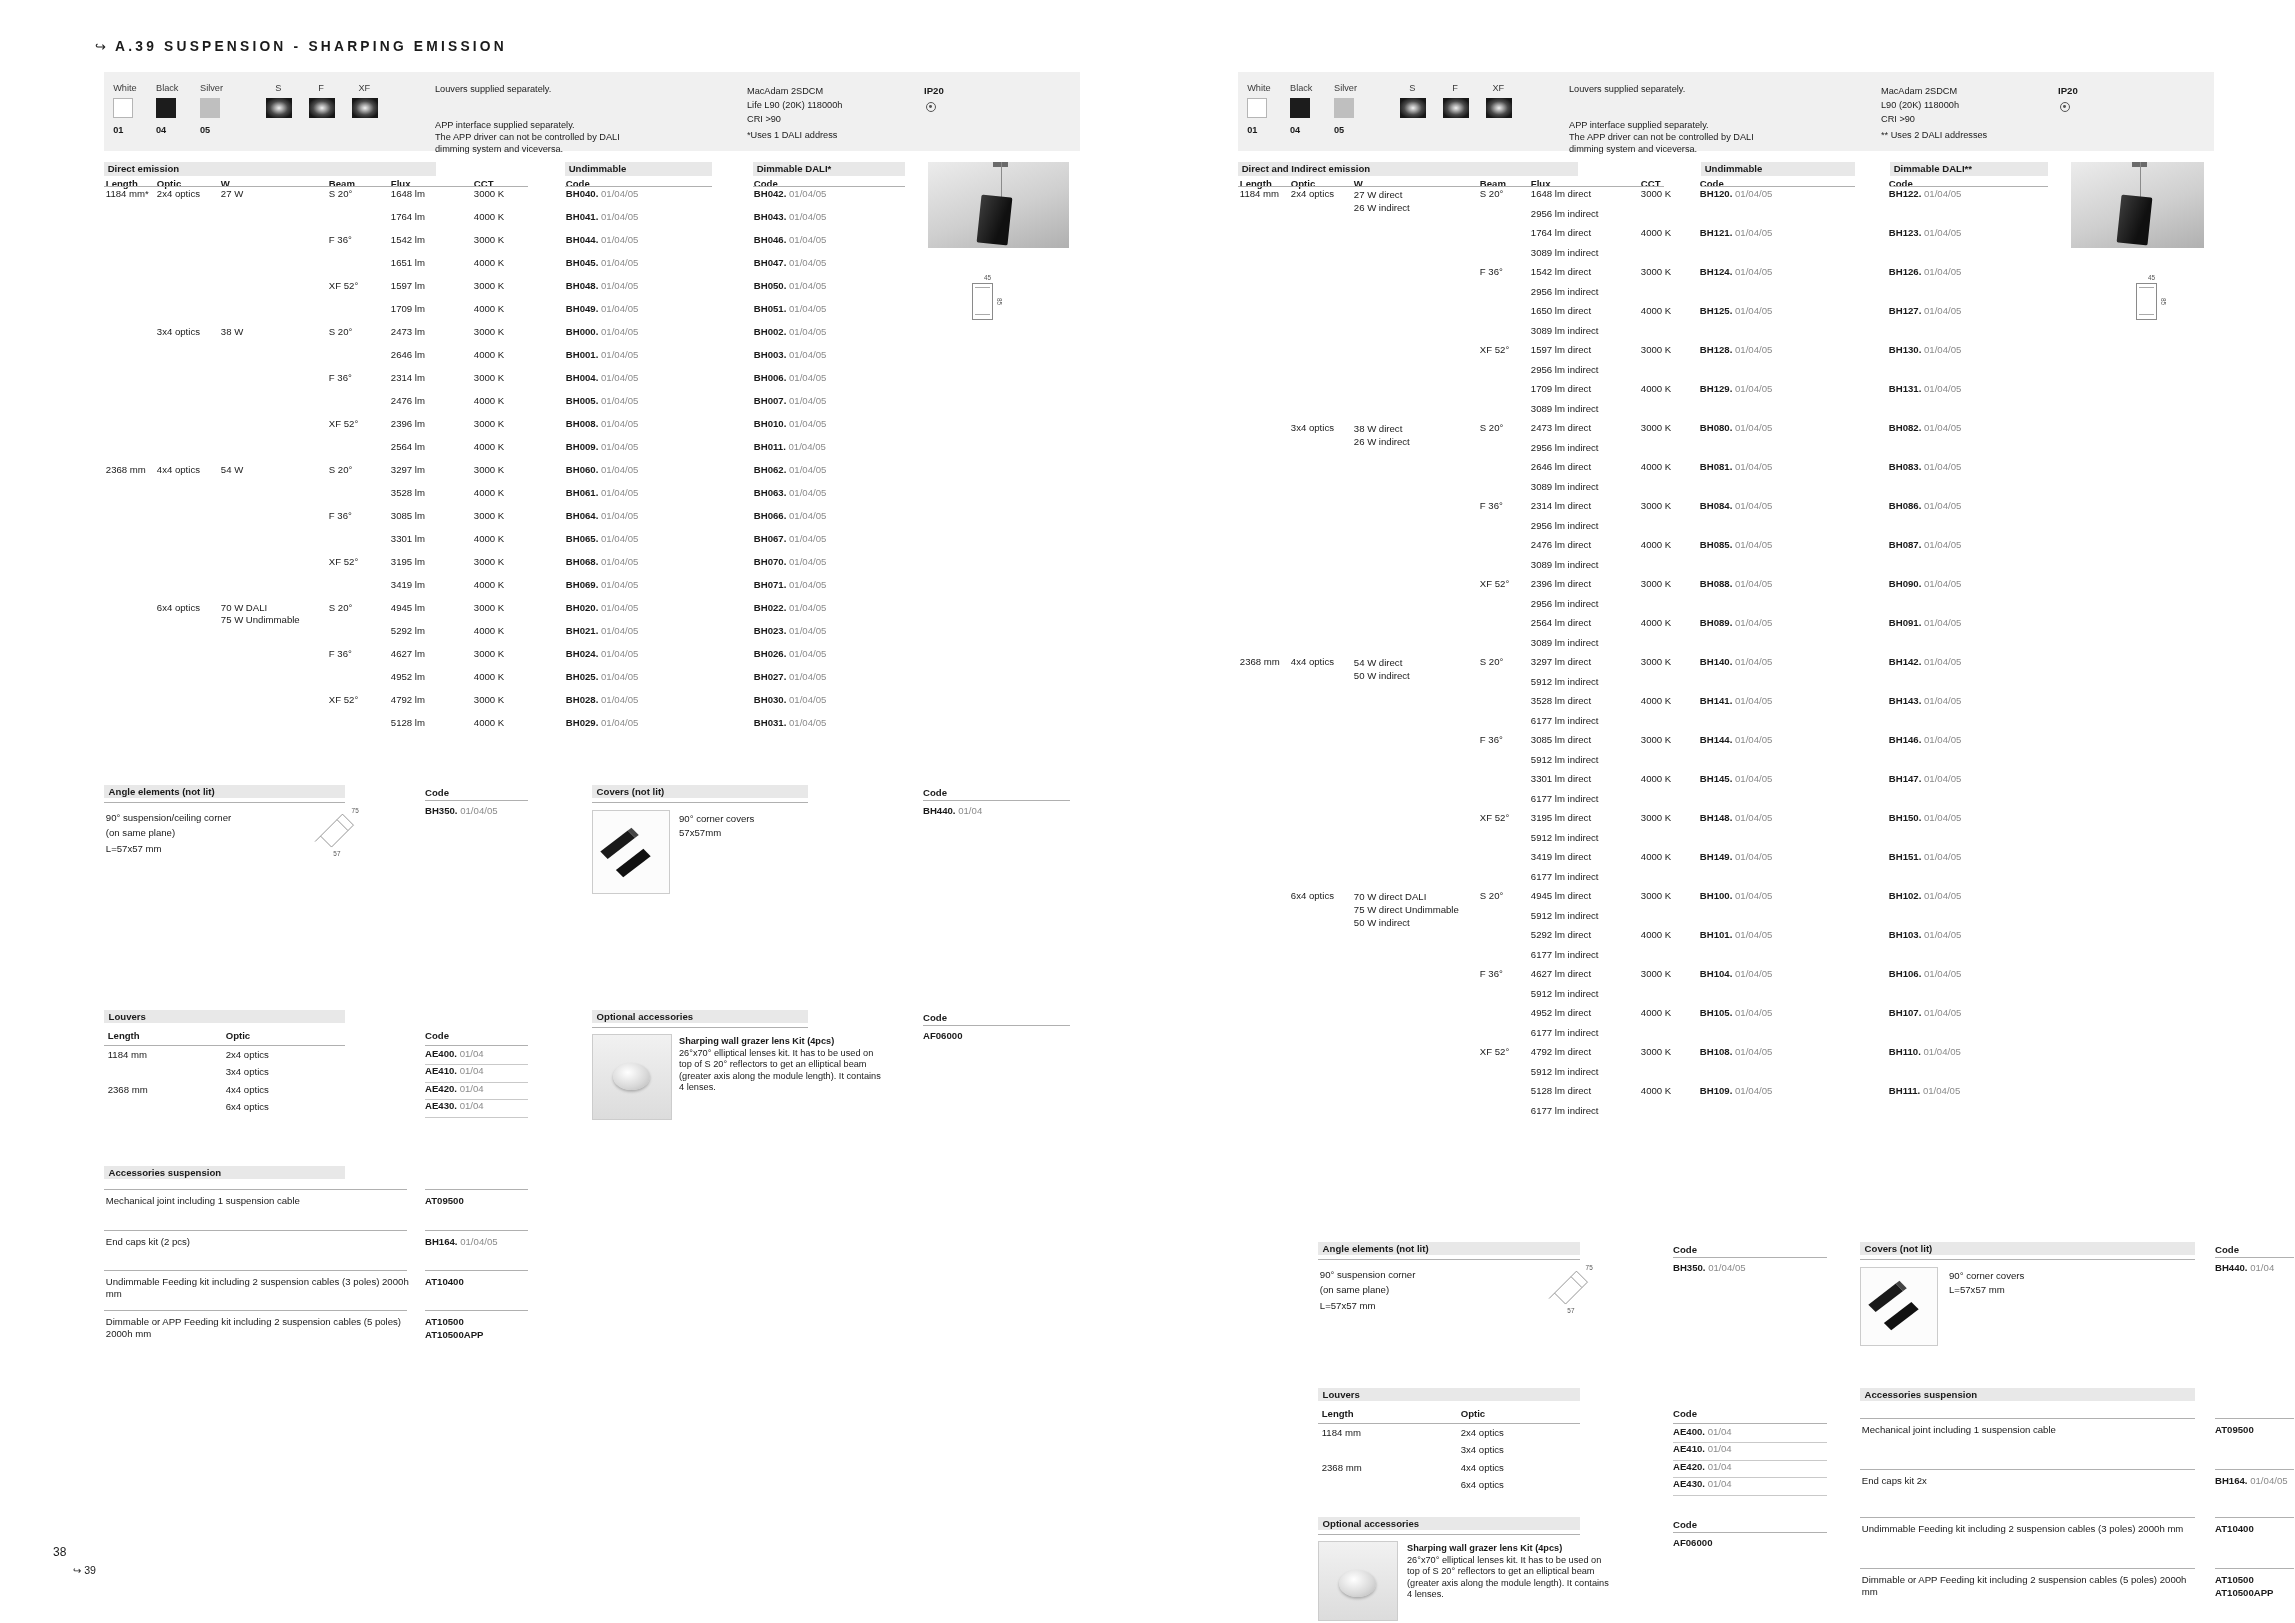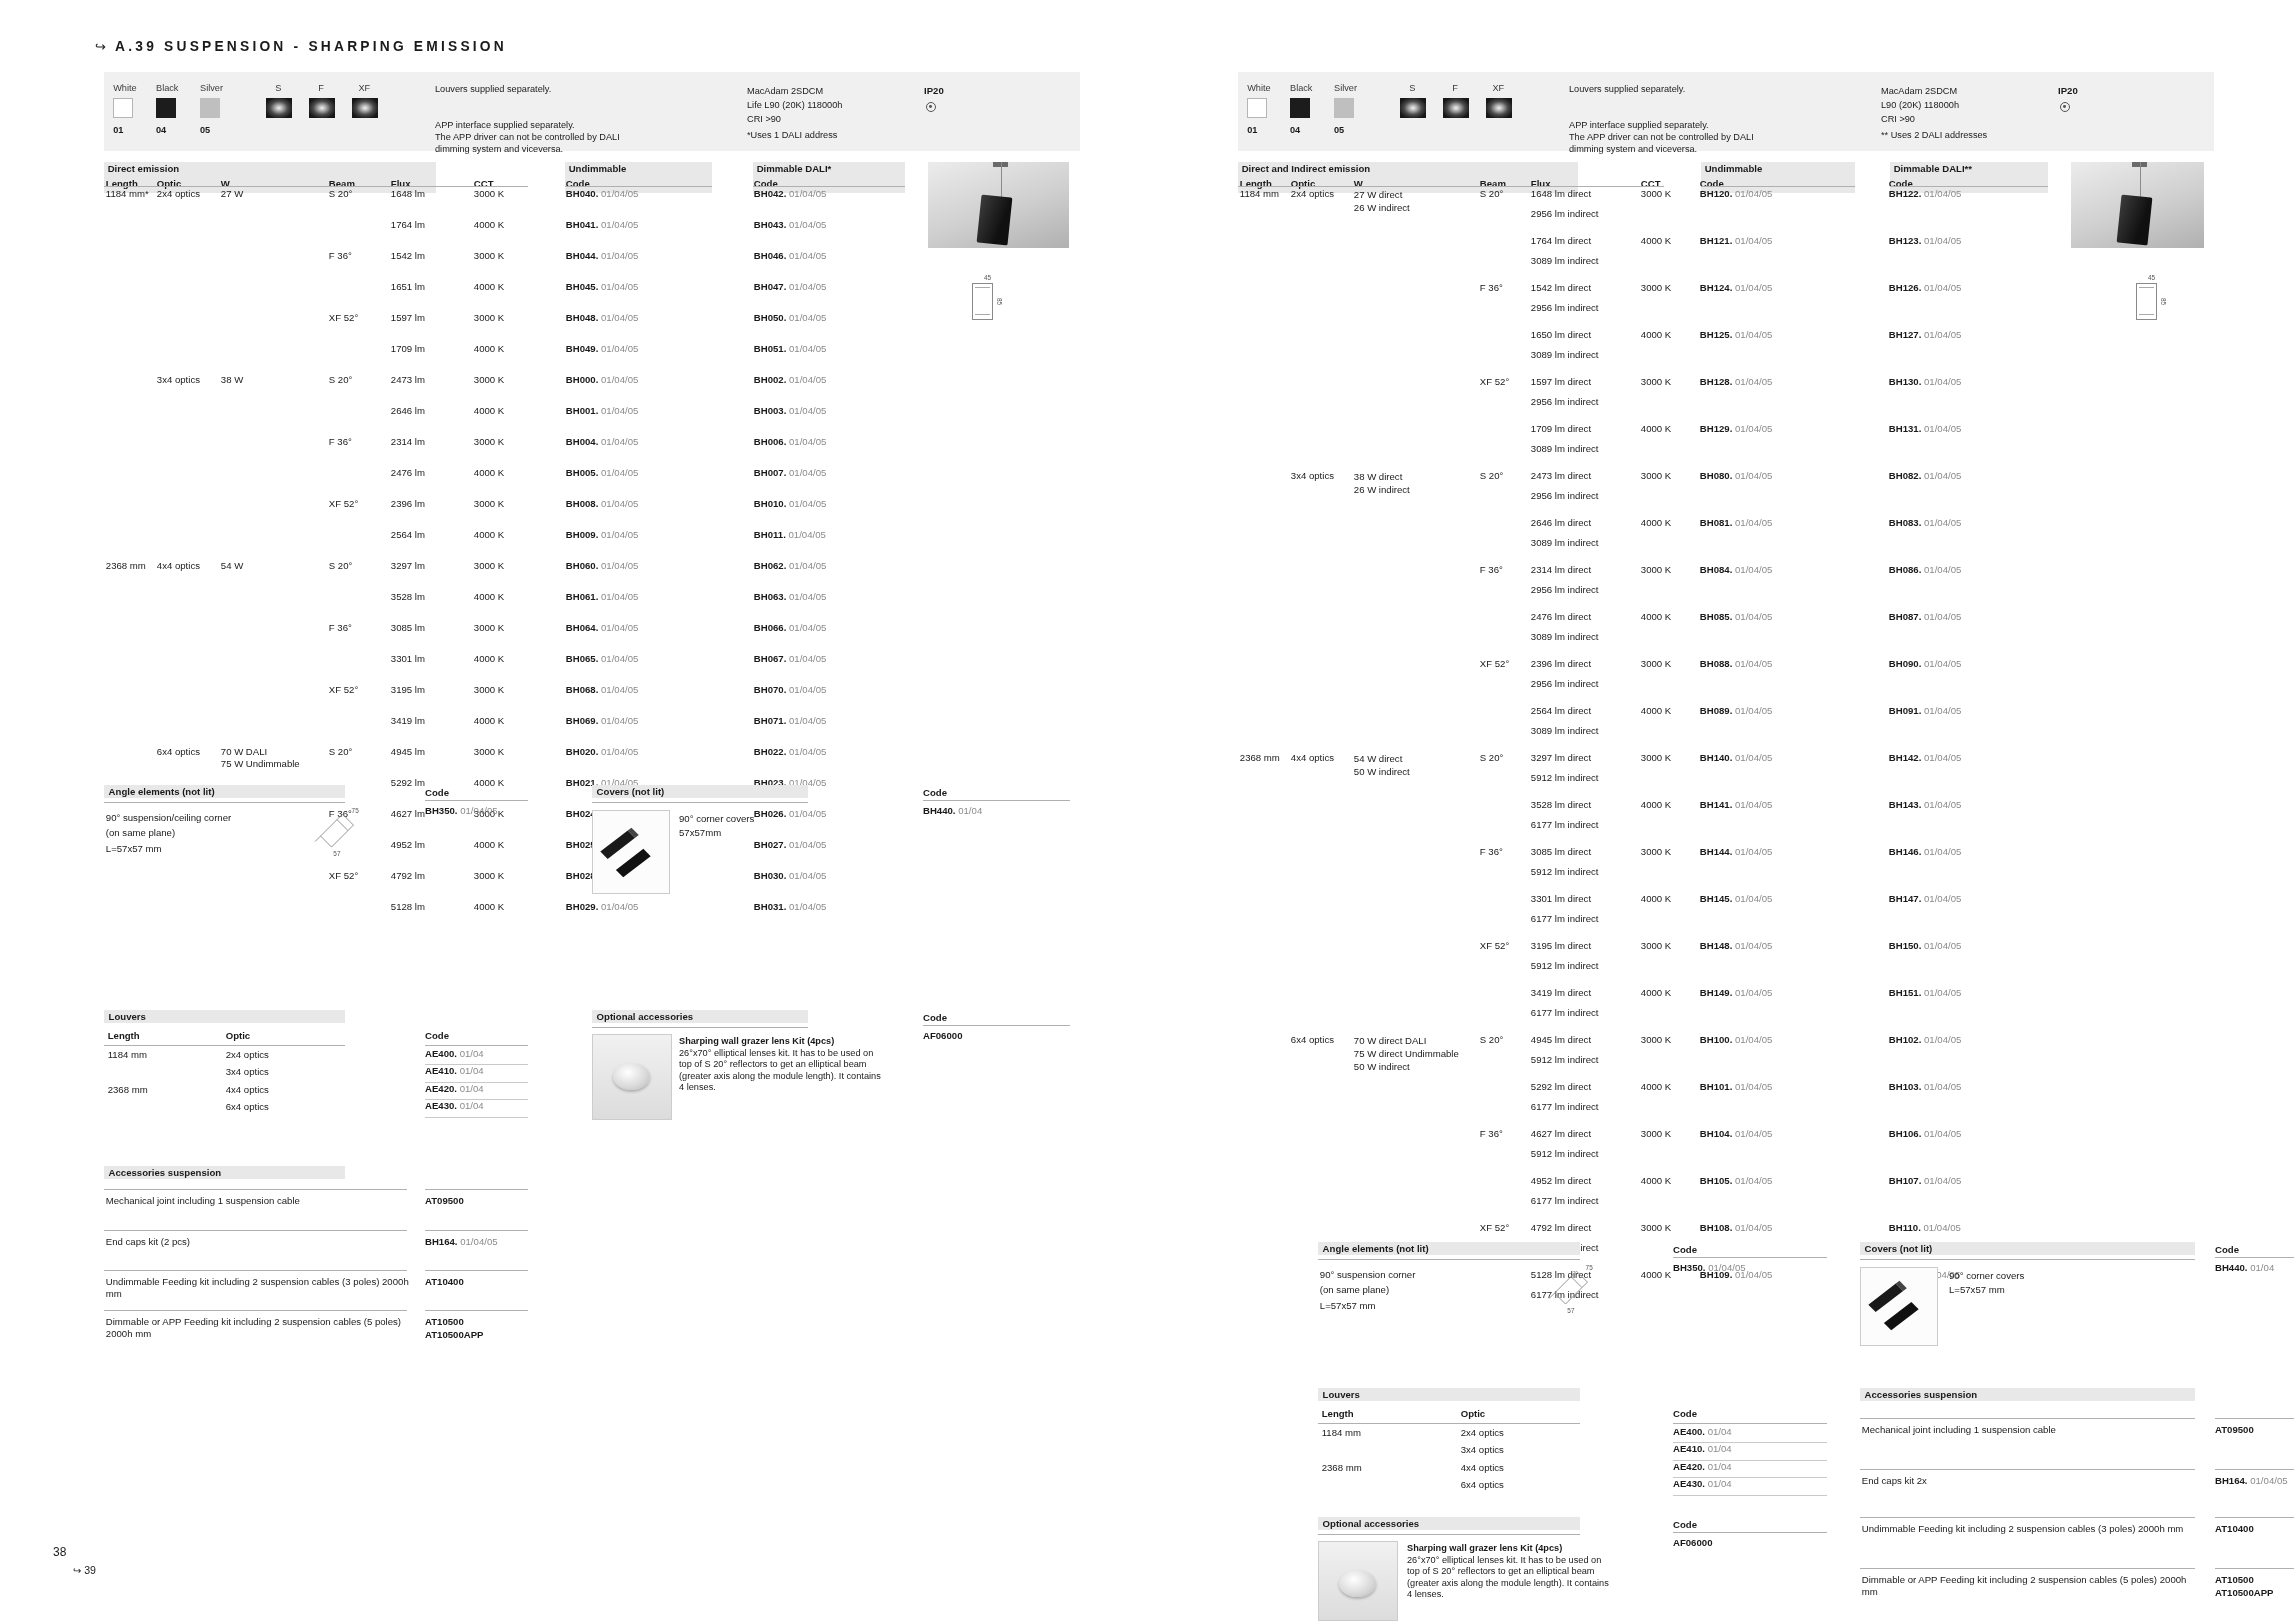--- a/index.html
+++ b/index.html
@@ -28,25 +28,25 @@
   .specs{position:absolute;left:643px;top:13px;width:174px;font-size:9.2px;line-height:13.8px;}
   .specs .smt{margin-top:2.8px;}
   .ipblock{position:absolute;left:820px;top:13px;text-align:right;}
   .iptext{font-size:9.6px;font-weight:bold;}
   .ipicon{position:absolute;left:1.8px;top:16.5px;width:8.3px;height:8.3px;border:0.9px solid #555;border-radius:50%;}
   .ipicon::after{content:"";position:absolute;left:2.3px;top:2.3px;width:2.8px;height:2.8px;background:#555;border-radius:50%;}
 
   
   .etable{position:absolute;left:12px;top:162px;}
   #etL{width:813px;} #etR{width:826px;}
-  .ebar{position:absolute;top:0;height:31px;background:var(--bar,#e8e8e8);
+  .ebar{position:absolute;top:0;height:14px;background:var(--bar,#e8e8e8);
         font-size:9.6px;font-weight:bold;line-height:13px;padding-left:3.7px;box-sizing:border-box;}
   .ehead{position:absolute;top:15.6px;left:0;display:flex;padding-left:1.8px;font-weight:bold;font-size:9.6px;line-height:10px;}
   .rule{position:absolute;height:0.9px;background:var(--rule,#b0b0b0);}
-  .erows{position:absolute;left:0;top:25px;display:flex;flex-direction:column;gap:8px;}
+  .erows{position:absolute;left:0;top:25px;display:flex;flex-direction:column;}
   .erow{display:flex;height:23px;padding-left:1.8px;font-size:9.6px;align-items:flex-start;}
   .erow2{display:flex;height:39px;padding-left:1.8px;font-size:9.6px;align-items:flex-start;}
   .ec{flex:0 0 auto;line-height:11px;padding-top:0.9px;box-sizing:border-box;}
   .pre{white-space:pre-line;}
   #etL .pre{line-height:12px;}
   #etR .pre{line-height:13px;}
   #etL .c0{width:51px}#etL .c1{width:64px}#etL .c2{width:108px}#etL .c3{width:62px}
   #etL .c4{width:83px}#etL .c5{width:92px}#etL .c6{width:188px}#etL .c7{width:152px}
   #etR .c0{width:51px}#etR .c1{width:63px}#etR .c2{width:126px}#etR .c3{width:51px}
   #etR .c4{width:110px}#etR .c5{width:59px}#etR .c6{width:189px}#etR .c7{width:158px}

